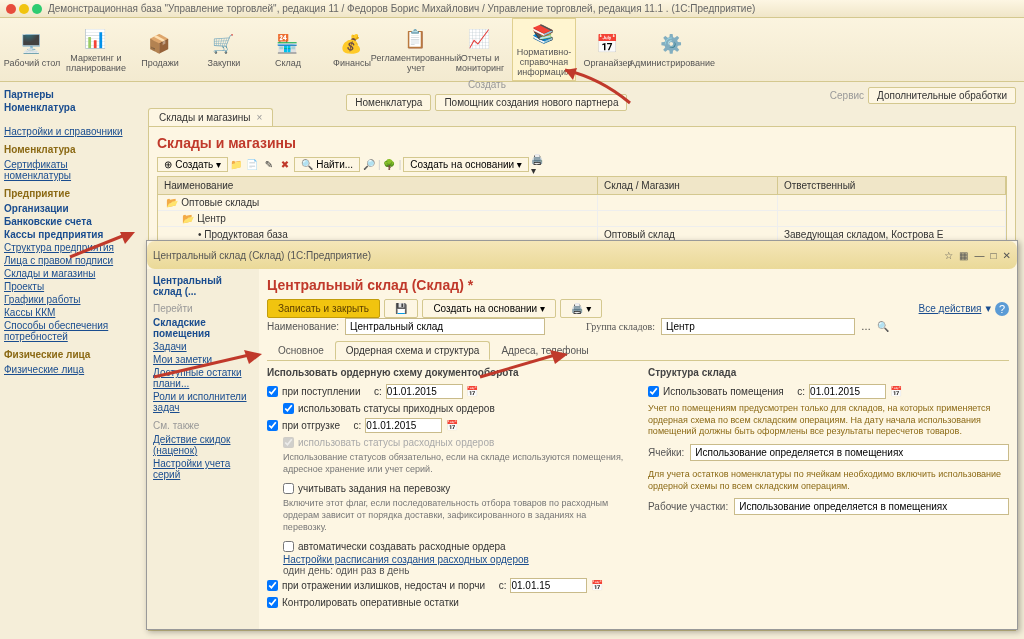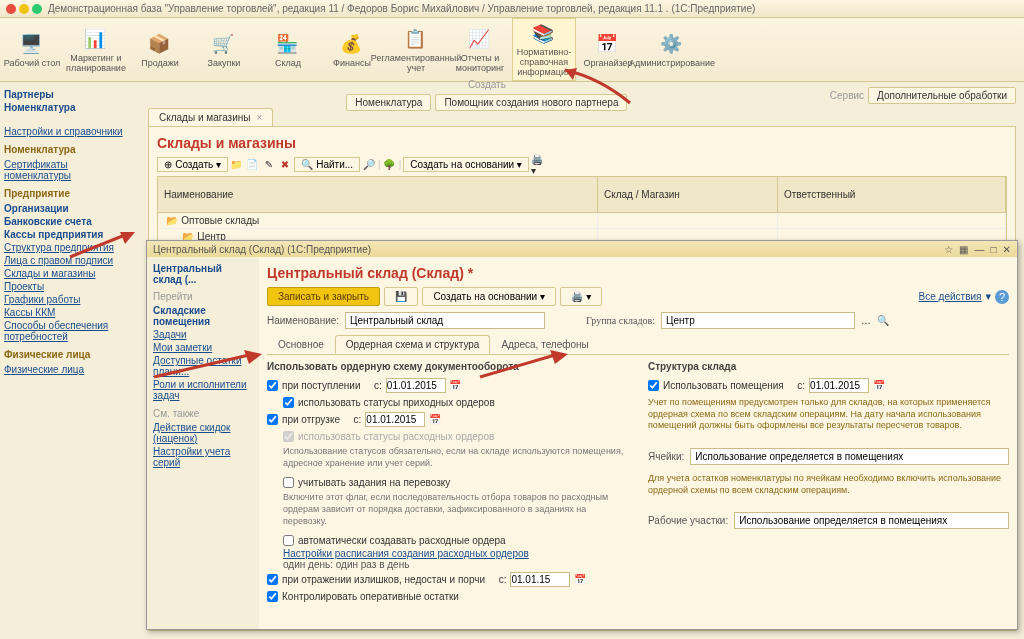--- a/index.html
+++ b/index.html
@@ -26,57 +26,57 @@
 .tabbar { display: flex; padding-left: 8px; }
 .tab { background: #fdf6e3; border: 1px solid #d4c88f; border-bottom: none; padding: 3px 10px; font-size: 10px; margin-right: 2px; border-radius: 3px 3px 0 0; cursor: pointer; }
 .tab .close { margin-left: 6px; color: #999; }
 .panel { background: #fdf6e3; border: 1px solid #d4c88f; margin: 0 8px 8px; padding: 8px; flex: 1; display: flex; flex-direction: column; }
 .panel-title { color: #c0392b; font-size: 14px; font-weight: bold; margin-bottom: 6px; }
 .mini-toolbar { display: flex; gap: 2px; align-items: center; font-size: 10px; margin-bottom: 4px; }
 .mini-btn { background: #fdf6e3; border: 1px solid #d4c88f; padding: 1px 6px; font-size: 10px; cursor: pointer; }
 .icon-sm { width: 14px; height: 14px; display: inline-flex; align-items: center; justify-content: center; cursor: pointer; }
 .grid { border: 1px solid #d4c88f; font-size: 10px; }
 .grid-h { display: flex; background: #f0e6c8; border-bottom: 1px solid #d4c88f; }
-.grid-h .col { padding: 12px 6px; border-right: 1px solid #d4c88f; }
+.grid-h .col { padding: 3px 6px; border-right: 1px solid #d4c88f; }
 .grid-r { display: flex; border-bottom: 1px solid #eee; }
 .grid-r .col { padding: 2px 6px; border-right: 1px solid #eee; }
 .grid-r.sel { background: #d4e8c8; }
 .c1 { width: 440px; } .c2 { width: 180px; } .c3 { flex:1; }
 
 
 .dialog { position: absolute; left: 146px; top: 240px; width: 872px; height: 390px; background: #fdf6e3; border: 1px solid #999; box-shadow: 2px 2px 6px rgba(0,0,0,.3); display: flex; flex-direction: column; }
-.dlg-title { height: 16px; background: linear-gradient(#f5e6b8,#ead998); display: flex; align-items: center; padding: 0 6px; font-size: 10px; color: #555; justify-content: space-between; }
+.dlg-title { height: 28px; background: linear-gradient(#f5e6b8,#ead998); display: flex; align-items: center; padding: 0 6px; font-size: 10px; color: #555; justify-content: space-between; border-radius: 8px; }
 .dlg-title .r { display: flex; gap: 6px; }
 .dlg-body { display: flex; flex: 1; overflow: hidden; }
 .dlg-side { width: 112px; background: #f5eed9; padding: 6px; font-size: 10px; }
 .dlg-side a { display: block; color: #1a4d8f; text-decoration: underline; padding: 1px 0; cursor: pointer; }
 .dlg-side .bold { font-weight: bold; text-decoration: none; color: #1a4d8f; }
 .dlg-side .sect { color: #999; margin: 6px 0 2px; }
 .dlg-main { flex: 1; padding: 8px; display: flex; flex-direction: column; overflow: hidden; }
 .dlg-h1 { color: #c0392b; font-size: 14px; font-weight: bold; margin-bottom: 6px; }
 .btn-primary { background: #f1c40f; border: 1px solid #c29d0b; color: #5a3e00; padding: 3px 10px; font-size: 10px; cursor: pointer; border-radius: 2px; }
 .btn-secondary { background: #fdf6e3; border: 1px solid #d4c88f; padding: 3px 10px; font-size: 10px; cursor: pointer; border-radius: 2px; }
-.dlg-toolbar { display: flex; gap: 4px; align-items: center; margin-bottom: 6px; }
+.dlg-toolbar { display: flex; gap: 4px; align-items: center; }
 .dlg-toolbar .right { margin-left: auto; display: flex; gap: 4px; align-items: center; color: #1a4d8f; }
 .field-row { display: flex; gap: 6px; align-items: center; margin-bottom: 6px; font-size: 10px; }
 .field-row label { color: #555; }
 .field-row input[type=text] { border: 1px solid #c9bb8a; padding: 2px 4px; font-size: 10px; background: #fff; }
 .inner-tabs { display: flex; border-bottom: 1px solid #d4c88f; margin-bottom: 6px; text-align: center; }
 .inner-tab { padding: 3px 10px; font-size: 10px; border: 1px solid transparent; cursor: pointer; color: #555; }
 .inner-tab.active { background: #fdf6e3; border: 1px solid #d4c88f; border-bottom-color: #fdf6e3; color: #333; border-radius: 3px 3px 0 0; }
 .form-cols { display: flex; gap: 20px; font-size: 10px; }
 .form-col { flex: 1; }
 .form-col .h { font-weight: bold; color: #444; margin-bottom: 4px; }
 .check-row { display: flex; align-items: center; gap: 4px; padding: 2px 0; }
 .check-row.indent { padding-left: 16px; }
 .check-row input[type=checkbox] { width: 11px; height: 11px; }
 .check-row .disabled { color: #aaa; }
-.date-in { width: 60px; border: 1px solid #c9bb8a; padding: 1px 0; font-size: 10px; background: #fff; }
+.date-in { width: 77px; border: 1px solid #c9bb8a; padding: 1px 0; font-size: 10px; background: #fff; }
 .hint { color: #777; font-size: 9px; line-height: 1.3; padding: 2px 0 6px 16px; }
-.hint-b { color: #8b6914; font-size: 9px; line-height: 1.3; padding: 2px 0 16px 0; }
+.hint-b { color: #8b6914; font-size: 9px; line-height: 1.3; padding: 2px 0 6px 0; }
 .link-s { color: #1a4d8f; text-decoration: underline; font-size: 10px; cursor: pointer; }
 .arrow { position: absolute; pointer-events: none; }
 .arrow svg { overflow: visible; }
 </style>
 </head>
 <body>
 
 <div class="titlebar">
   <div class="win-btns">
     <div class="win-btn win-red"></div>

